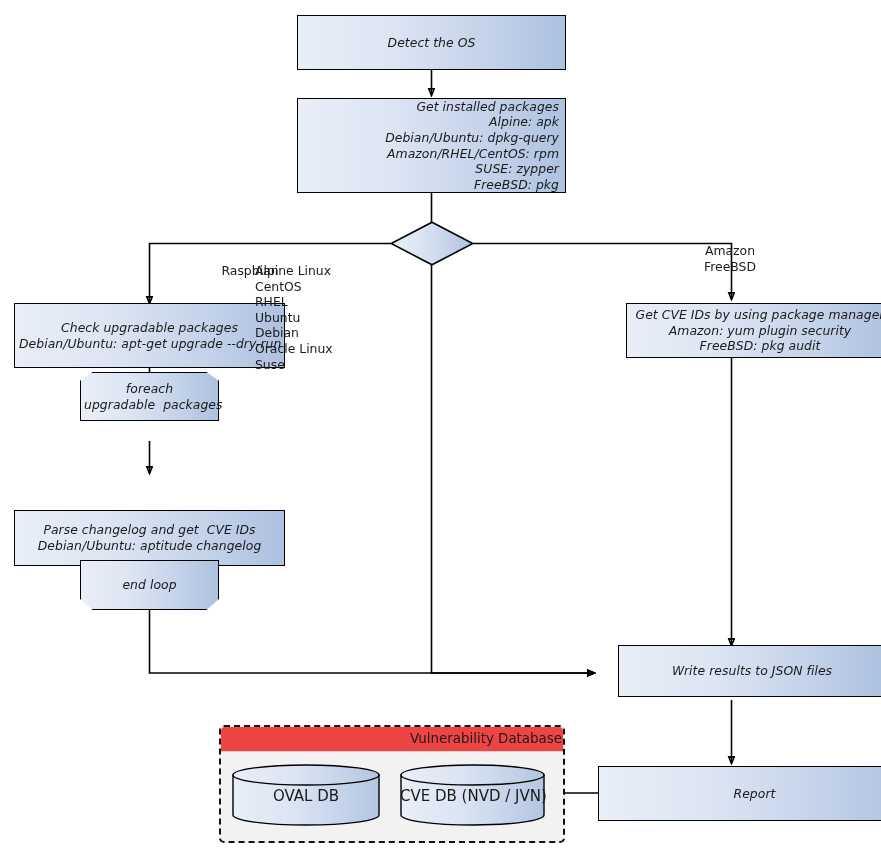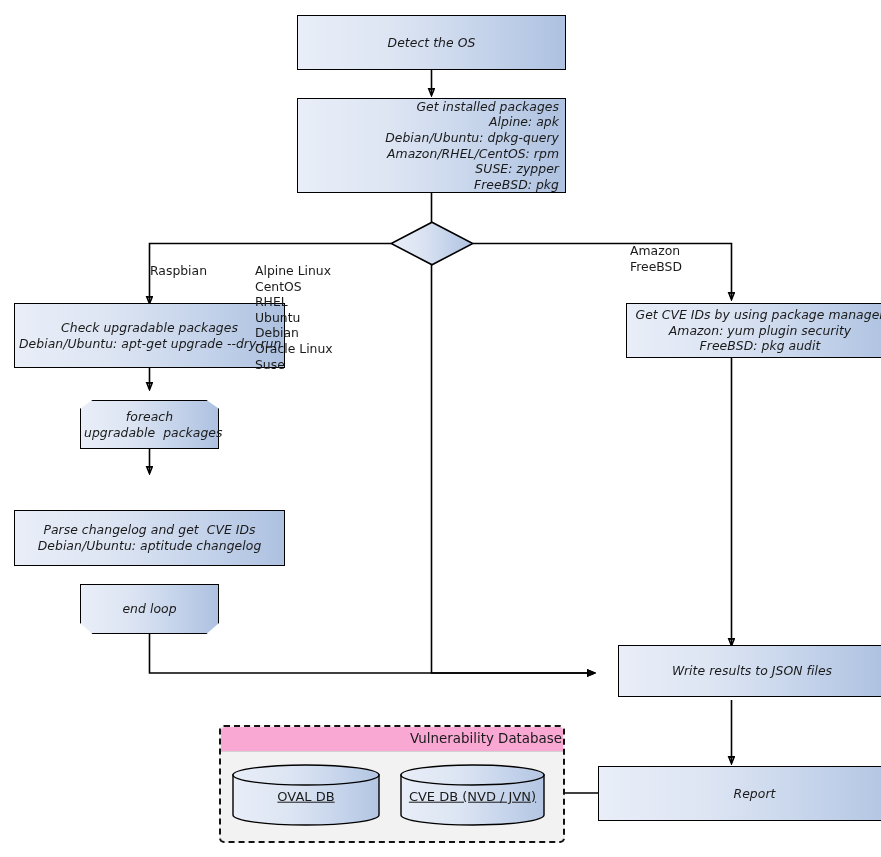--- a/index.html
+++ b/index.html
@@ -68,21 +68,21 @@
 
   
   .label{
     position:absolute;
     font-size:12.4px;
     line-height:15.6px;
     color:#1a1a1a;
     white-space:pre;
   }
   .label.right{text-align:left;}
-  .label.center{}
+  .label.center{text-align:center;}
 
   
   #wires{
     position:absolute;
     left:0;top:0;
     width:881px;height:857px;
     pointer-events:none;
   }
   #wires line,#wires path,#wires polyline{
     stroke:#000000;
@@ -94,21 +94,21 @@
   .group-box{
     position:absolute;
     box-sizing:border-box;
     border:2px dashed #111111;
     border-radius:5px;
     background:#f2f2f2;
   }
   .group-title{
     position:absolute;
     box-sizing:border-box;
-    background:#f9a8d4;
+    background:#ef4444;
     border-bottom:1px solid #d2d2d2;
     border-top-left-radius:4px;
     border-top-right-radius:4px;
     font-size:13.4px;
     line-height:24px;
     color:#1a1a1a;
     text-align:right;
     padding-right:1px;
     white-space:pre;
     overflow:visible;
@@ -116,25 +116,24 @@
   .cyl{
     position:absolute;
   }
   .cyl svg{display:block;}
   .cyl .cyl-label{
     position:absolute;
     left:0;right:0;
     top:50%;
     transform:translateY(-42%);
     text-align:center;
-    font-size:13px;
+    font-size:15px;
     color:#1a1a1a;
     white-space:pre;
     z-index:3;
-    text-decoration:underline;
   }
 </style>
 </head>
 <body>
 
 <div id="canvas">
 
   <svg id="wires" viewBox="0 0 881 857" width="881" height="857">
     <defs>
       <marker id="arrow" markerWidth="9" markerHeight="9" refX="7.4" refY="3.6" orient="auto" markerUnits="userSpaceOnUse">
@@ -192,32 +191,32 @@
       </defs>
       <polygon points="42,1.2 82.8,22.5 42,43.8 1.2,22.5" fill="url(#dgrad)" stroke="#000" stroke-width="1.6"></polygon>
     </svg>
   </div>
 
   <div class="node align-center" style="left:14px;top:303px;width:271px;height:65px;">
     <span class="txt">Check upgradable packages
 Debian/Ubuntu: apt-get upgrade --dry-run</span>
   </div>
 
-  <div class="node loop-start align-center" style="left:80px;top:400px;width:139px;height:49px;">
+  <div class="node loop-start align-center" style="left:80px;top:372px;width:139px;height:49px;">
     <span class="shape"></span>
     <span class="txt">foreach
 upgradable  packages</span>
   </div>
 
   <div class="node align-center" style="left:14px;top:473px;width:271px;height:56px;margin-top:37px;">
     <span class="txt">Parse changelog and get  CVE IDs
 Debian/Ubuntu: aptitude changelog</span>
   </div>
 
-  <div class="node loop-end align-center" style="left:80px;top:560px;width:139px;height:50px;margin-top:24px;">
+  <div class="node loop-end align-center" style="left:80px;top:560px;width:139px;height:50px;">
     <span class="shape"></span>
     <span class="txt">end loop</span>
   </div>
 
   <div class="node align-center" style="left:626px;top:303px;width:268px;height:55px;">
     <span class="txt">Get CVE IDs by using package manager
 Amazon: yum plugin security
 FreeBSD: pkg audit</span>
   </div>
 

